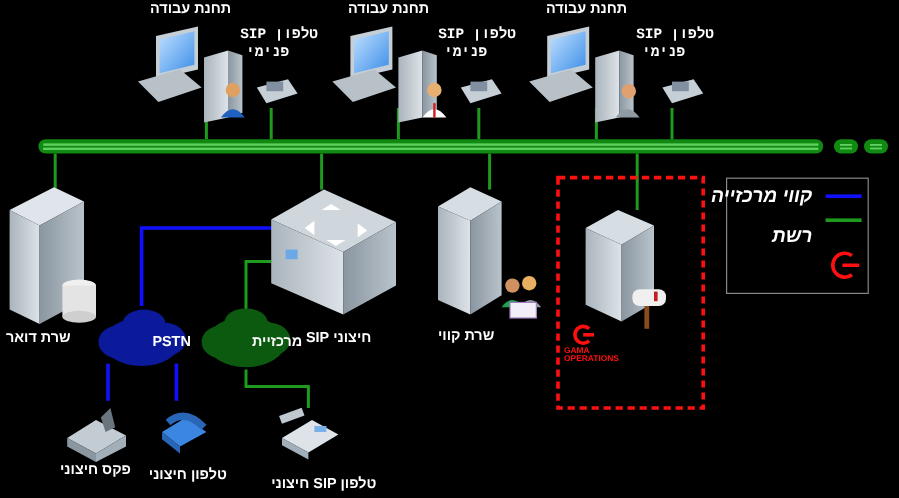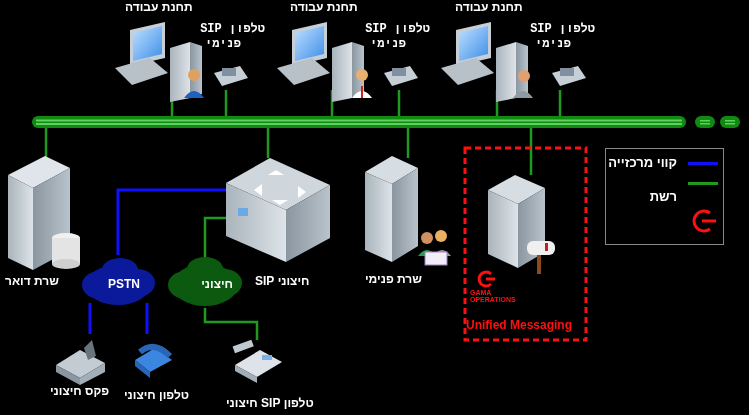--- a/index.html
+++ b/index.html
@@ -2,23 +2,23 @@
 <html><head>
 <meta charset="utf-8">
 <style>
   html, body { margin: 0; padding: 0; background: #000; }
   body { width: 749px; height: 415px; position: relative; overflow: hidden; font-family: "Liberation Sans", "DejaVu Sans", sans-serif; }
   #stage { position: absolute; left: 0; top: 0; width: 749px; height: 415px; }
   .lbl { position: absolute; color: #fff; font-weight: bold; font-size: 12px; text-align: left; white-space: nowrap; direction: rtl; }
   .lbl2 { line-height: 15px; font-family: Liberation Mono, monospace; }
   .red { color: #ff1010; }
   .legend { position: absolute; left: 605px; top: 148px; width: 117px; height: 95px; border: 1px solid #888; }
-  .legend .row { position: absolute; right: 46px; color: #fff; font-weight: bold; font-size: 13px; direction: rtl; white-space: nowrap; }
+  .legend .row { position: absolute; right: 46px; color: #fff; font-weight: bold; font-size: 16px; direction: rtl; white-space: nowrap; font-style: italic; }
   .legend .line { position: absolute; left: 82px; width: 30px; height: 3px; }
-  .cloud-txt { position: absolute; font-weight: bold; font-size: 12px; color: #fff; text-align: right; white-space: nowrap; }
+  .cloud-txt { position: absolute; font-weight: bold; font-size: 12px; color: #fff; text-align: left; white-space: nowrap; margin-left: 32px; }
 </style>
 </head>
 <body>
 
 <div id="stage">
   <svg width="749" height="415" viewBox="0 0 749 415" style="position:absolute;left:0;top:0">
     <defs>
       <linearGradient id="srvFront" x1="0" x2="1">
         <stop offset="0" stop-color="#aab4bc"></stop>
           <stop offset="1" stop-color="#dde3e8"></stop>
@@ -193,30 +193,29 @@
     <div>פנימי</div>
   </div>
   <div class="lbl" style="left:455px;top:0px;width:70px">תחנת עבודה</div>
   <div class="lbl lbl2" style="left:535px;top:22px;width:60px">
     <div>טלפון SIP</div>
     <div>פנימי</div>
   </div>
 
   <div class="lbl" style="left:5px;top:274px;width:60px">שרת דואר</div>
   <div class="lbl" style="left:255px;top:274px;width:80px">חיצוני SIP</div>
-  <div class="lbl" style="left:365px;top:272px;width:60px">שרת פנימי</div>
+  <div class="lbl" style="left:365px;top:272px;width:60px">שרת קווי</div>
 
   <div class="lbl red" style="left:470px;top:289px;width:70px;font-size:7px;line-height:7px;text-align:left;direction:ltr">
     <div>GAMA</div>
     <div>OPERATIONS</div>
   </div>
-  <div class="lbl red" style="left:466px;top:318px;width:118px;font-size:12px;direction:ltr">Unified Messaging</div>
 
   <div class="cloud-txt" style="left:95px;top:277px;width:45px">PSTN</div>
-  <div class="cloud-txt" style="left:178px;top:277px;width:55px;direction:rtl">חיצוני</div>
+  <div class="cloud-txt" style="left:178px;top:277px;width:55px;direction:rtl">מרכזיית</div>
 
   <div class="lbl" style="left:50px;top:384px;width:60px">פקס חיצוני</div>
   <div class="lbl" style="left:124px;top:388px;width:66px">טלפון חיצוני</div>
   <div class="lbl" style="left:226px;top:396px;width:90px">טלפון SIP חיצוני</div>
 
   <div class="legend">
     <div class="row" style="top:6px">קווי מרכזייה</div>
     <div class="line" style="top:13px;background:#1010ff"></div>
     <div class="row" style="top:40px">רשת</div>
     <div class="line" style="top:33px;background:#1e9a1e"></div>

